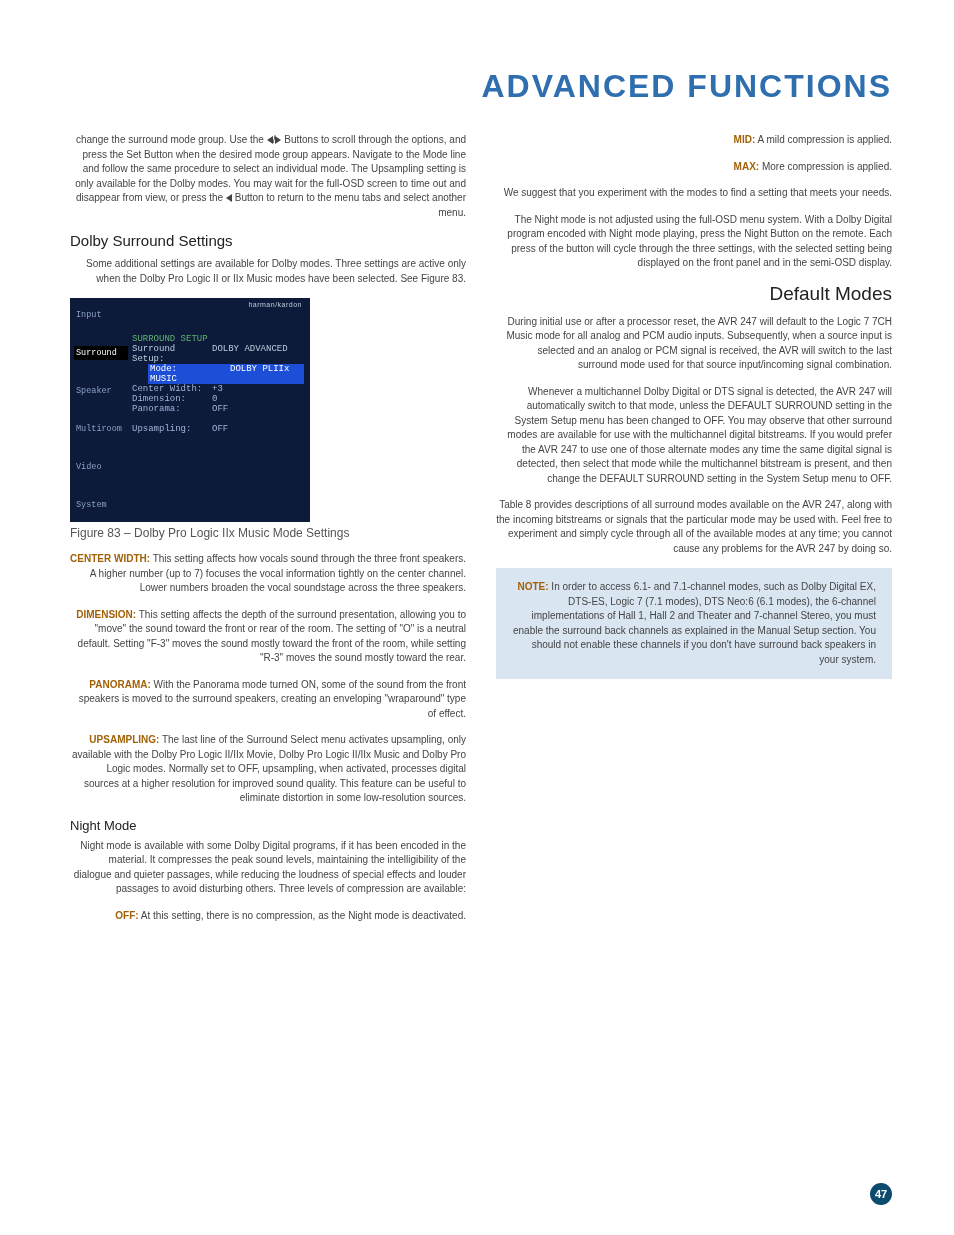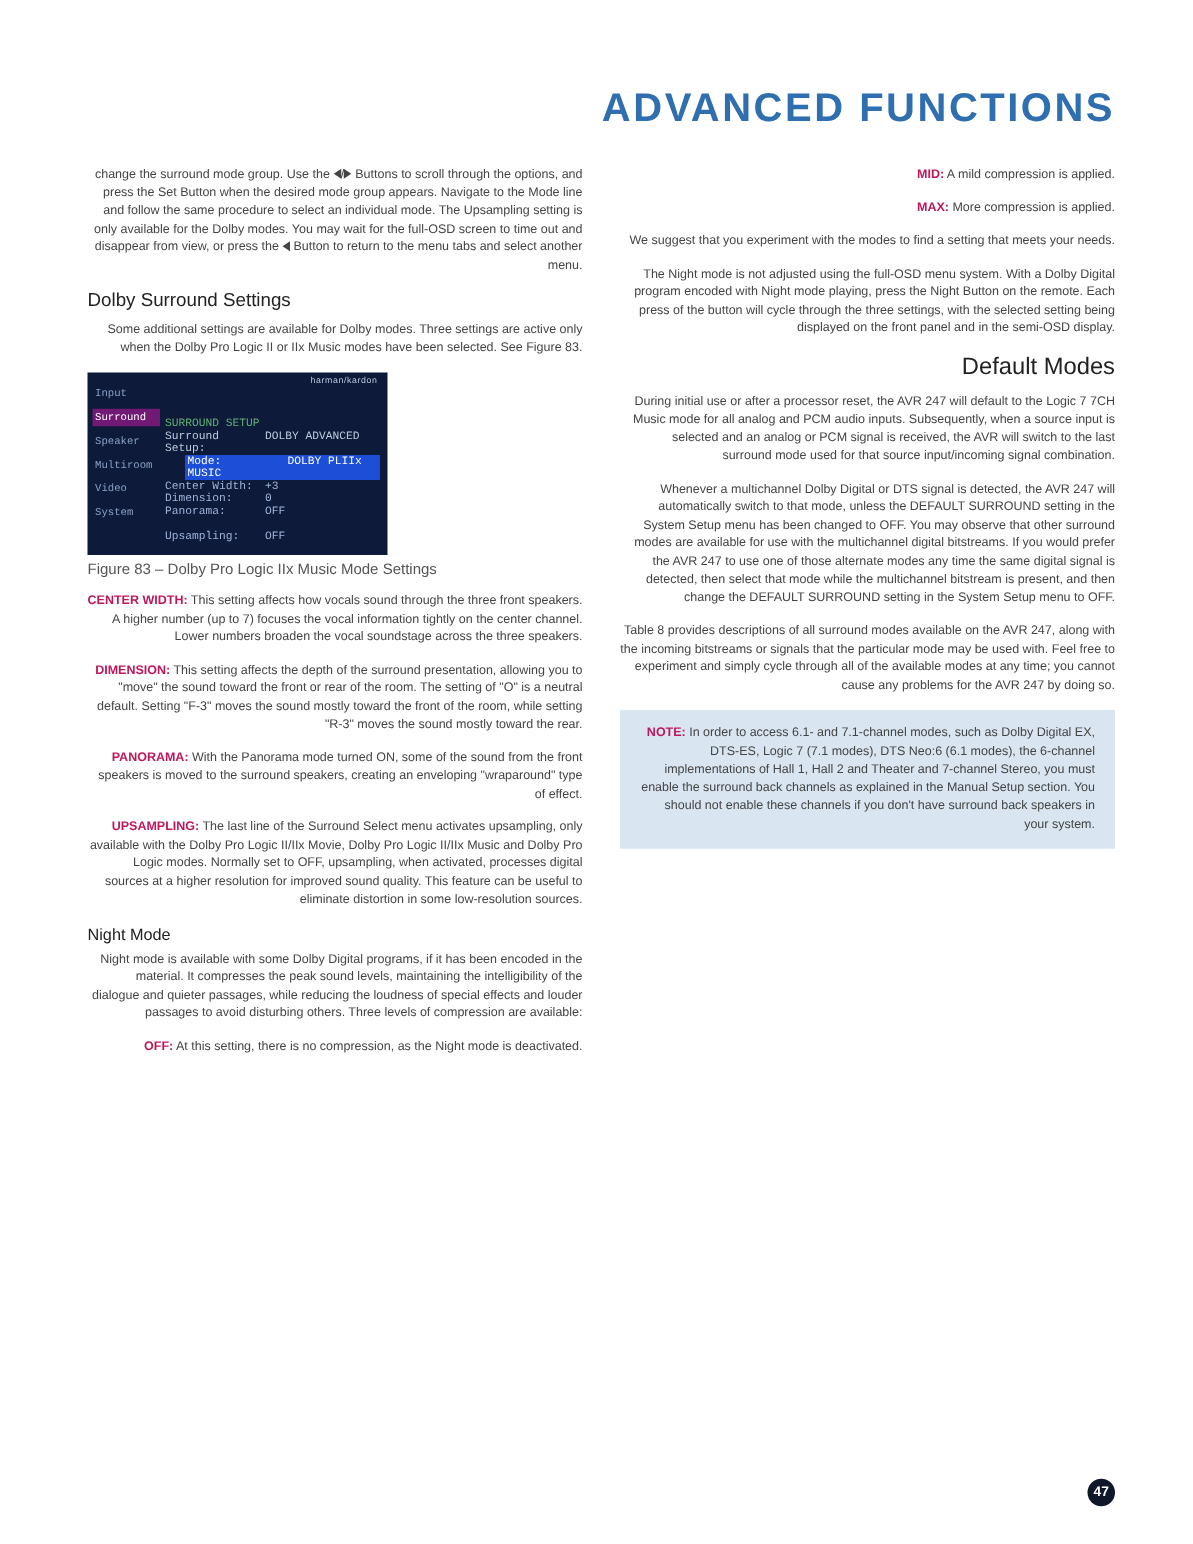--- a/index.html
+++ b/index.html
@@ -57,21 +57,21 @@
     margin: 4px 0 10px 0;
     font-weight: 400;
     text-align: right;
   }
   .h4 {
     font-size: 13px;
     color: #222;
     margin: 6px 0 6px 0;
     font-weight: 400;
   }
-  .bold { font-weight: 700; color:#be185d; }
+  .bold { font-weight: 700; color:#a16207; }
   .caption {
     font-size: 12px;
     color: #555;
     margin-top: 4px;
     margin-bottom: 12px;
   }
   .figure {
     width: 240px;
     background: #0d1a3a;
     color: #9fb3d9;
@@ -89,30 +89,30 @@
     font-size: 7px;
     color: #bcd;
     font-family: Arial, sans-serif;
     letter-spacing: 0.5px;
   }
   .figure .tabs {
     display: flex;
     flex-direction: column;
     float: left;
     width: 54px;
-    gap: 5px;
+    gap: 24px;
     margin-top: 2px;
   }
   .figure .tab {
     font-size: 8.5px;
     color: #8aa0c4;
     padding: 2px 2px;
   }
   .figure .tab.sel {
-    background: #701a75;
+    background: #000000;
     color: #fff;
   }
   .figure .panel {
     margin-left: 58px;
   }
   .figure .row { display:flex; }
   .figure .row .k { width: 80px; }
   .figure .row .v { flex:1; }
   .figure .hdr1 { color:#5fb370;margin-top:28px; }
   .figure .hdr2 { color:#bcd; }
@@ -130,21 +130,21 @@
     padding: 12px 16px;
     margin-top: 6px;
   }
   .notebox p { margin:0; }
   .pagenum {
     position: absolute;
     bottom: 30px;
     right: 62px;
     width: 22px;
     height: 22px;
-    background: #0f172a;
+    background: #0c4a6e;
     border-radius: 50%;
     color: #fff;
     font-size: 11px;
     font-weight: 700;
     display: flex;
     align-items: center;
     justify-content: center;
   }
   .tri {
     display:inline-block;

